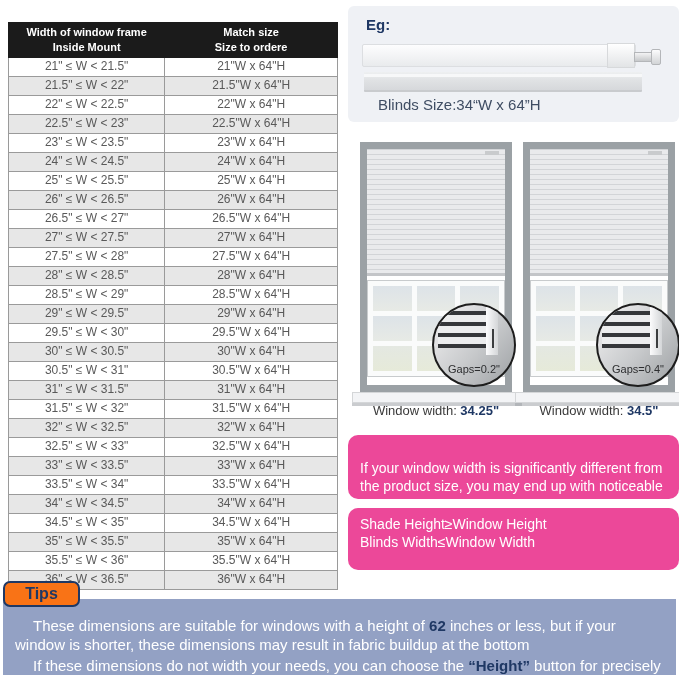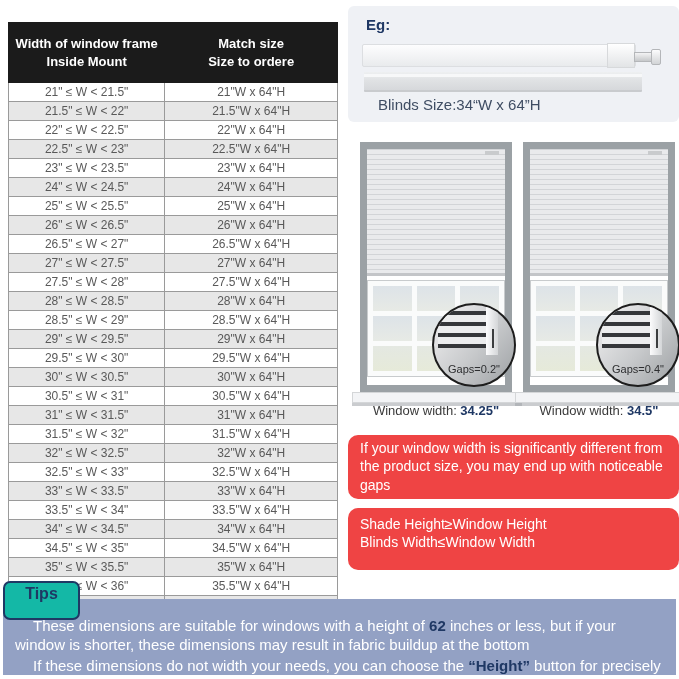--- a/index.html
+++ b/index.html
@@ -6,22 +6,22 @@
   #stage{
     position:relative;width:679px;height:679px;background:#ffffff;
     font-family:"Liberation Sans",sans-serif;overflow:hidden;
   }
   
   #size-table{
     position:absolute;left:8px;top:22px;width:330px;
     border-collapse:collapse;table-layout:fixed;
   }
   #size-table th{
-    background:#1b1b1b;color:#fff;font-size:13px;font-weight:bold;
-    padding:12px 0;line-height:1.35;border:1px solid #1b1b1b;
+    background:#1b1b1b;color:#fff;font-size:11px;font-weight:bold;
+    padding:2px 0;line-height:1.35;border:1px solid #1b1b1b;
   }
   #size-table td{
     font-size:12px;color:#595959;text-align:center;
     border:1px solid #9a9a9a;padding:1.5px 0;line-height:1.25;height:15px;
   }
   #size-table tr.alt td{background:#e7e7e7;}
   #size-table col.c1{width:47.5%;}
   
   .eg-panel{
     position:absolute;left:348px;top:6px;width:331px;height:116px;
@@ -87,37 +87,37 @@
   .mag .gapband{position:absolute;left:65%;top:0;width:15%;height:62%;
     background:linear-gradient(to right,#fbfbfc,#d4d6d8);}
   .mag .tick{position:absolute;left:72%;top:30%;width:2px;height:24%;background:#3b3d3f;}
   .mag .mag-label{
     position:absolute;bottom:13%;width:100%;text-align:center;
     font-size:11px;color:#2d2e30;
   }
   
   .note{
     position:absolute;left:348px;width:331px;border-radius:10px;
-    background:#ef4444;color:#ffffff;font-size:14px;line-height:1.32;
-    box-sizing:border-box;padding:4px 12px;
+    background:#ec4899;color:#ffffff;font-size:14px;line-height:1.32;
+    box-sizing:border-box;padding:24px 12px;
   }
   #note-gaps{top:435px;height:64px;}
   #note-depth{top:508px;height:62px;padding-top:7px;}
   .note b{color:#1f3864;}
   
   .tips-panel{
     position:absolute;left:3px;top:599px;width:673px;height:76px;
     background:#93a1c4;color:#fff;font-size:15px;line-height:1.28;
     box-sizing:border-box;padding:17px 10px 0 12px;
   }
   .tips-panel p{margin:0 0 2px 0;text-indent:18px;}
   .tips-panel b{color:#1f3864;}
   .tips-btn{
-    position:absolute;left:3px;top:581px;width:77px;height:39px;
-    background:#14b8a6;border:2px solid #1f3864;border-radius:7px;
+    position:absolute;left:3px;top:581px;width:77px;height:26px;
+    background:#f97316;border:2px solid #1f3864;border-radius:7px;
     box-sizing:border-box;text-align:center;font-size:16px;font-weight:bold;
     color:#1f3864;line-height:22px;z-index:2;
   }
 </style>
 </head>
 <body>
 
 <div id="stage">
 
   <table id="size-table">

